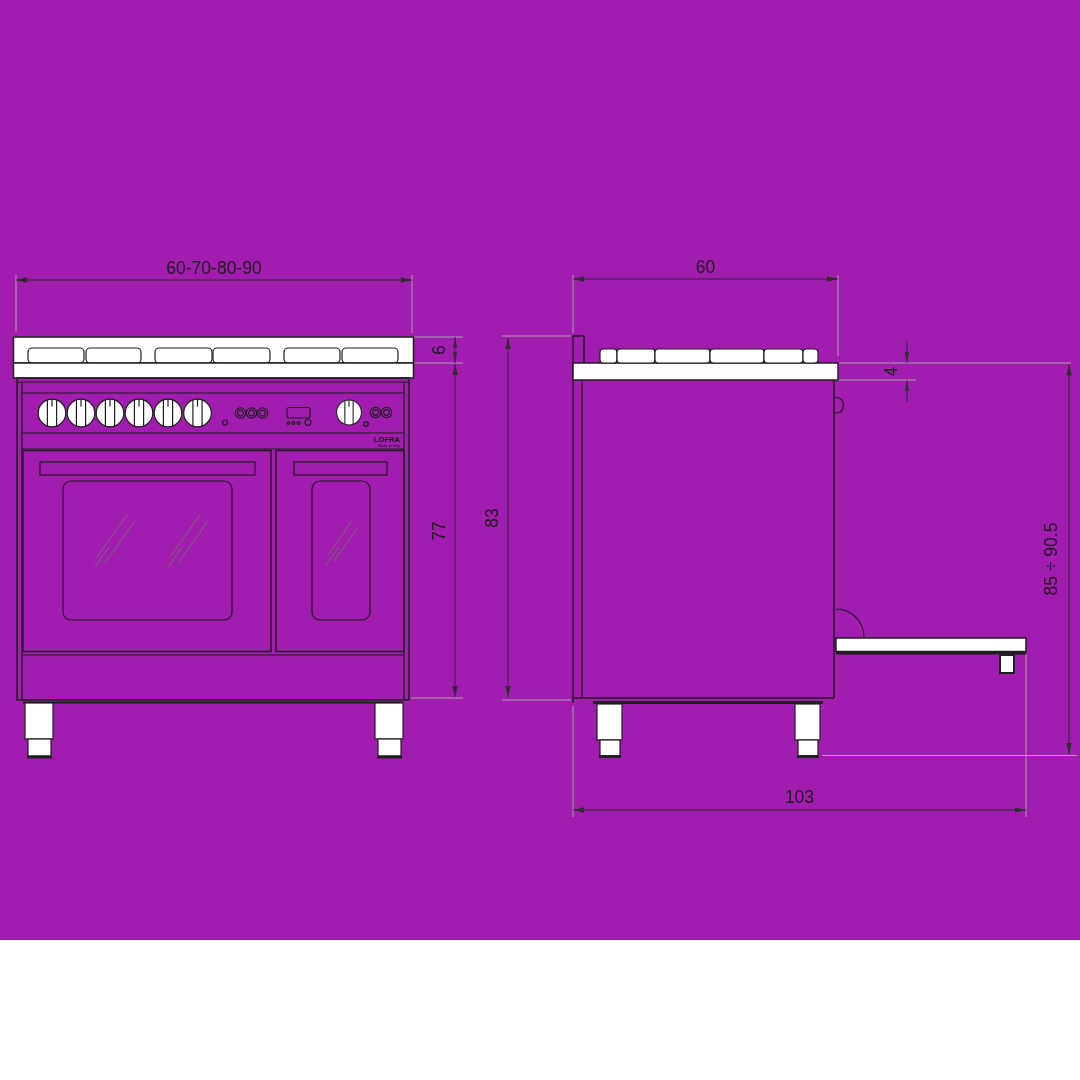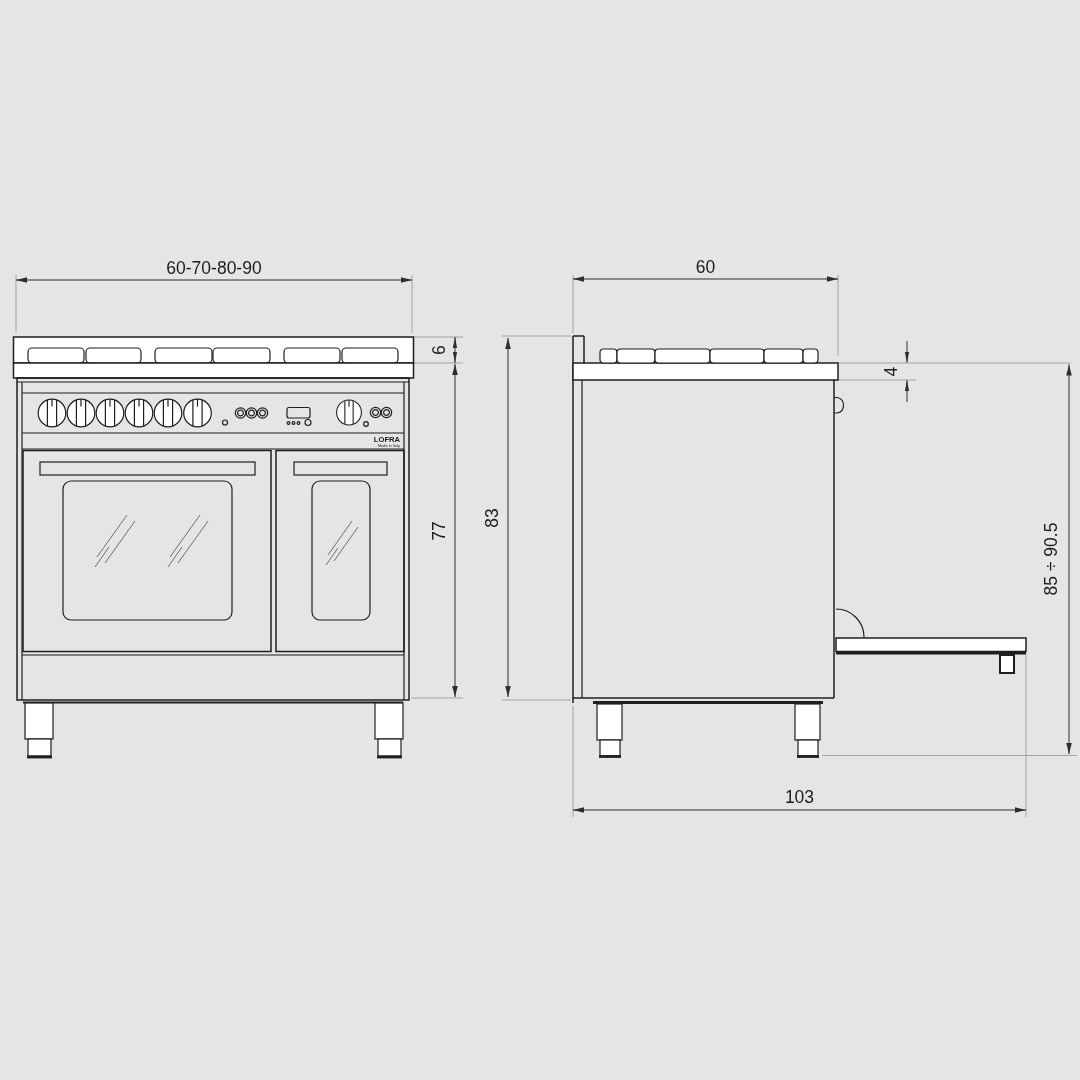--- a/index.html
+++ b/index.html
@@ -1,16 +1,16 @@
 <!DOCTYPE html>
 <html><head>
 <meta charset="utf-8">
 <style>
   html,body{margin:0;padding:0;background:#ffffff;}
-  #stage{width:1080px;height:1080px;position:relative;background:#e5e5e5;overflow:hidden;}
+  #stage{width:1080px;height:940px;position:relative;background:#a21caf;overflow:hidden;}
   svg{display:block;}
   text{font-family:"Liberation Sans", sans-serif;fill:#1c1c1c;}
   .dimtext{font-size:17.5px;}
   .logotext{font-weight:bold;font-size:7.6px;}
   .logosub{font-size:3.9px;}
   .main{stroke:#1f1f1f;stroke-width:1.5;fill:none;}
   .thin{stroke:#1f1f1f;stroke-width:1.2;fill:none;}
   .thick{stroke:#1f1f1f;stroke-width:2.8;fill:none;}
   .dim{stroke:#2e2e2e;stroke-width:1;fill:none;}
   .ext{stroke:#a3a3a3;stroke-width:1;fill:none;}

